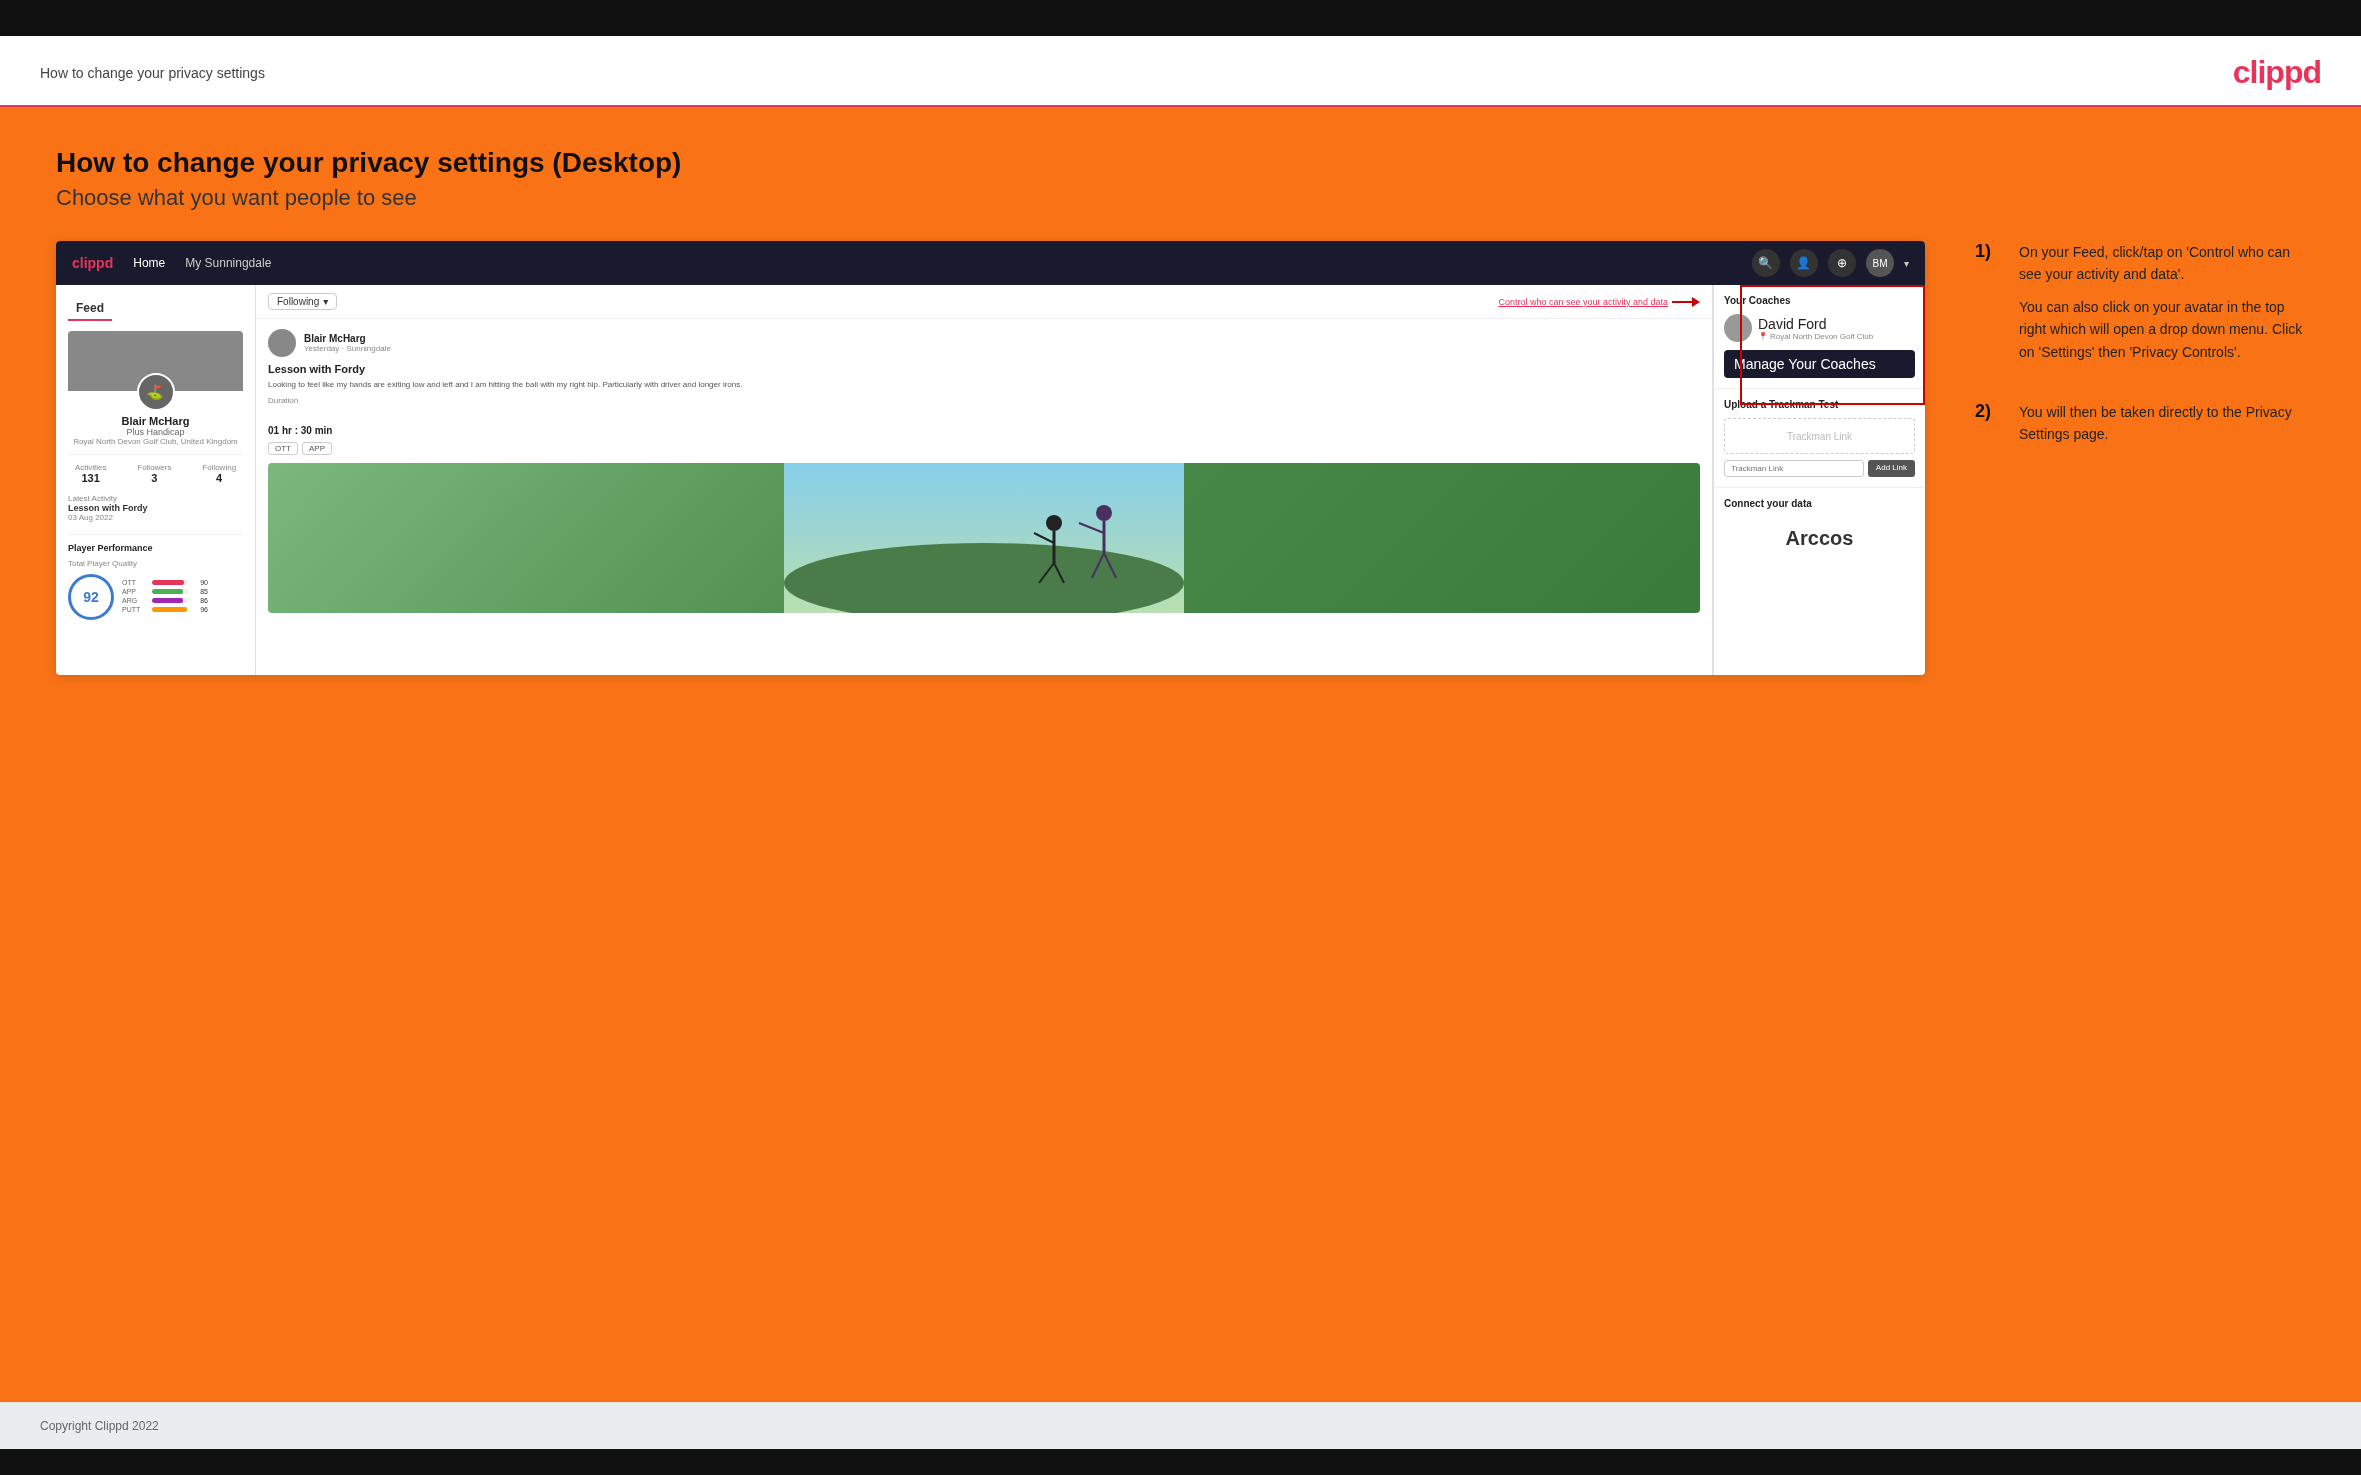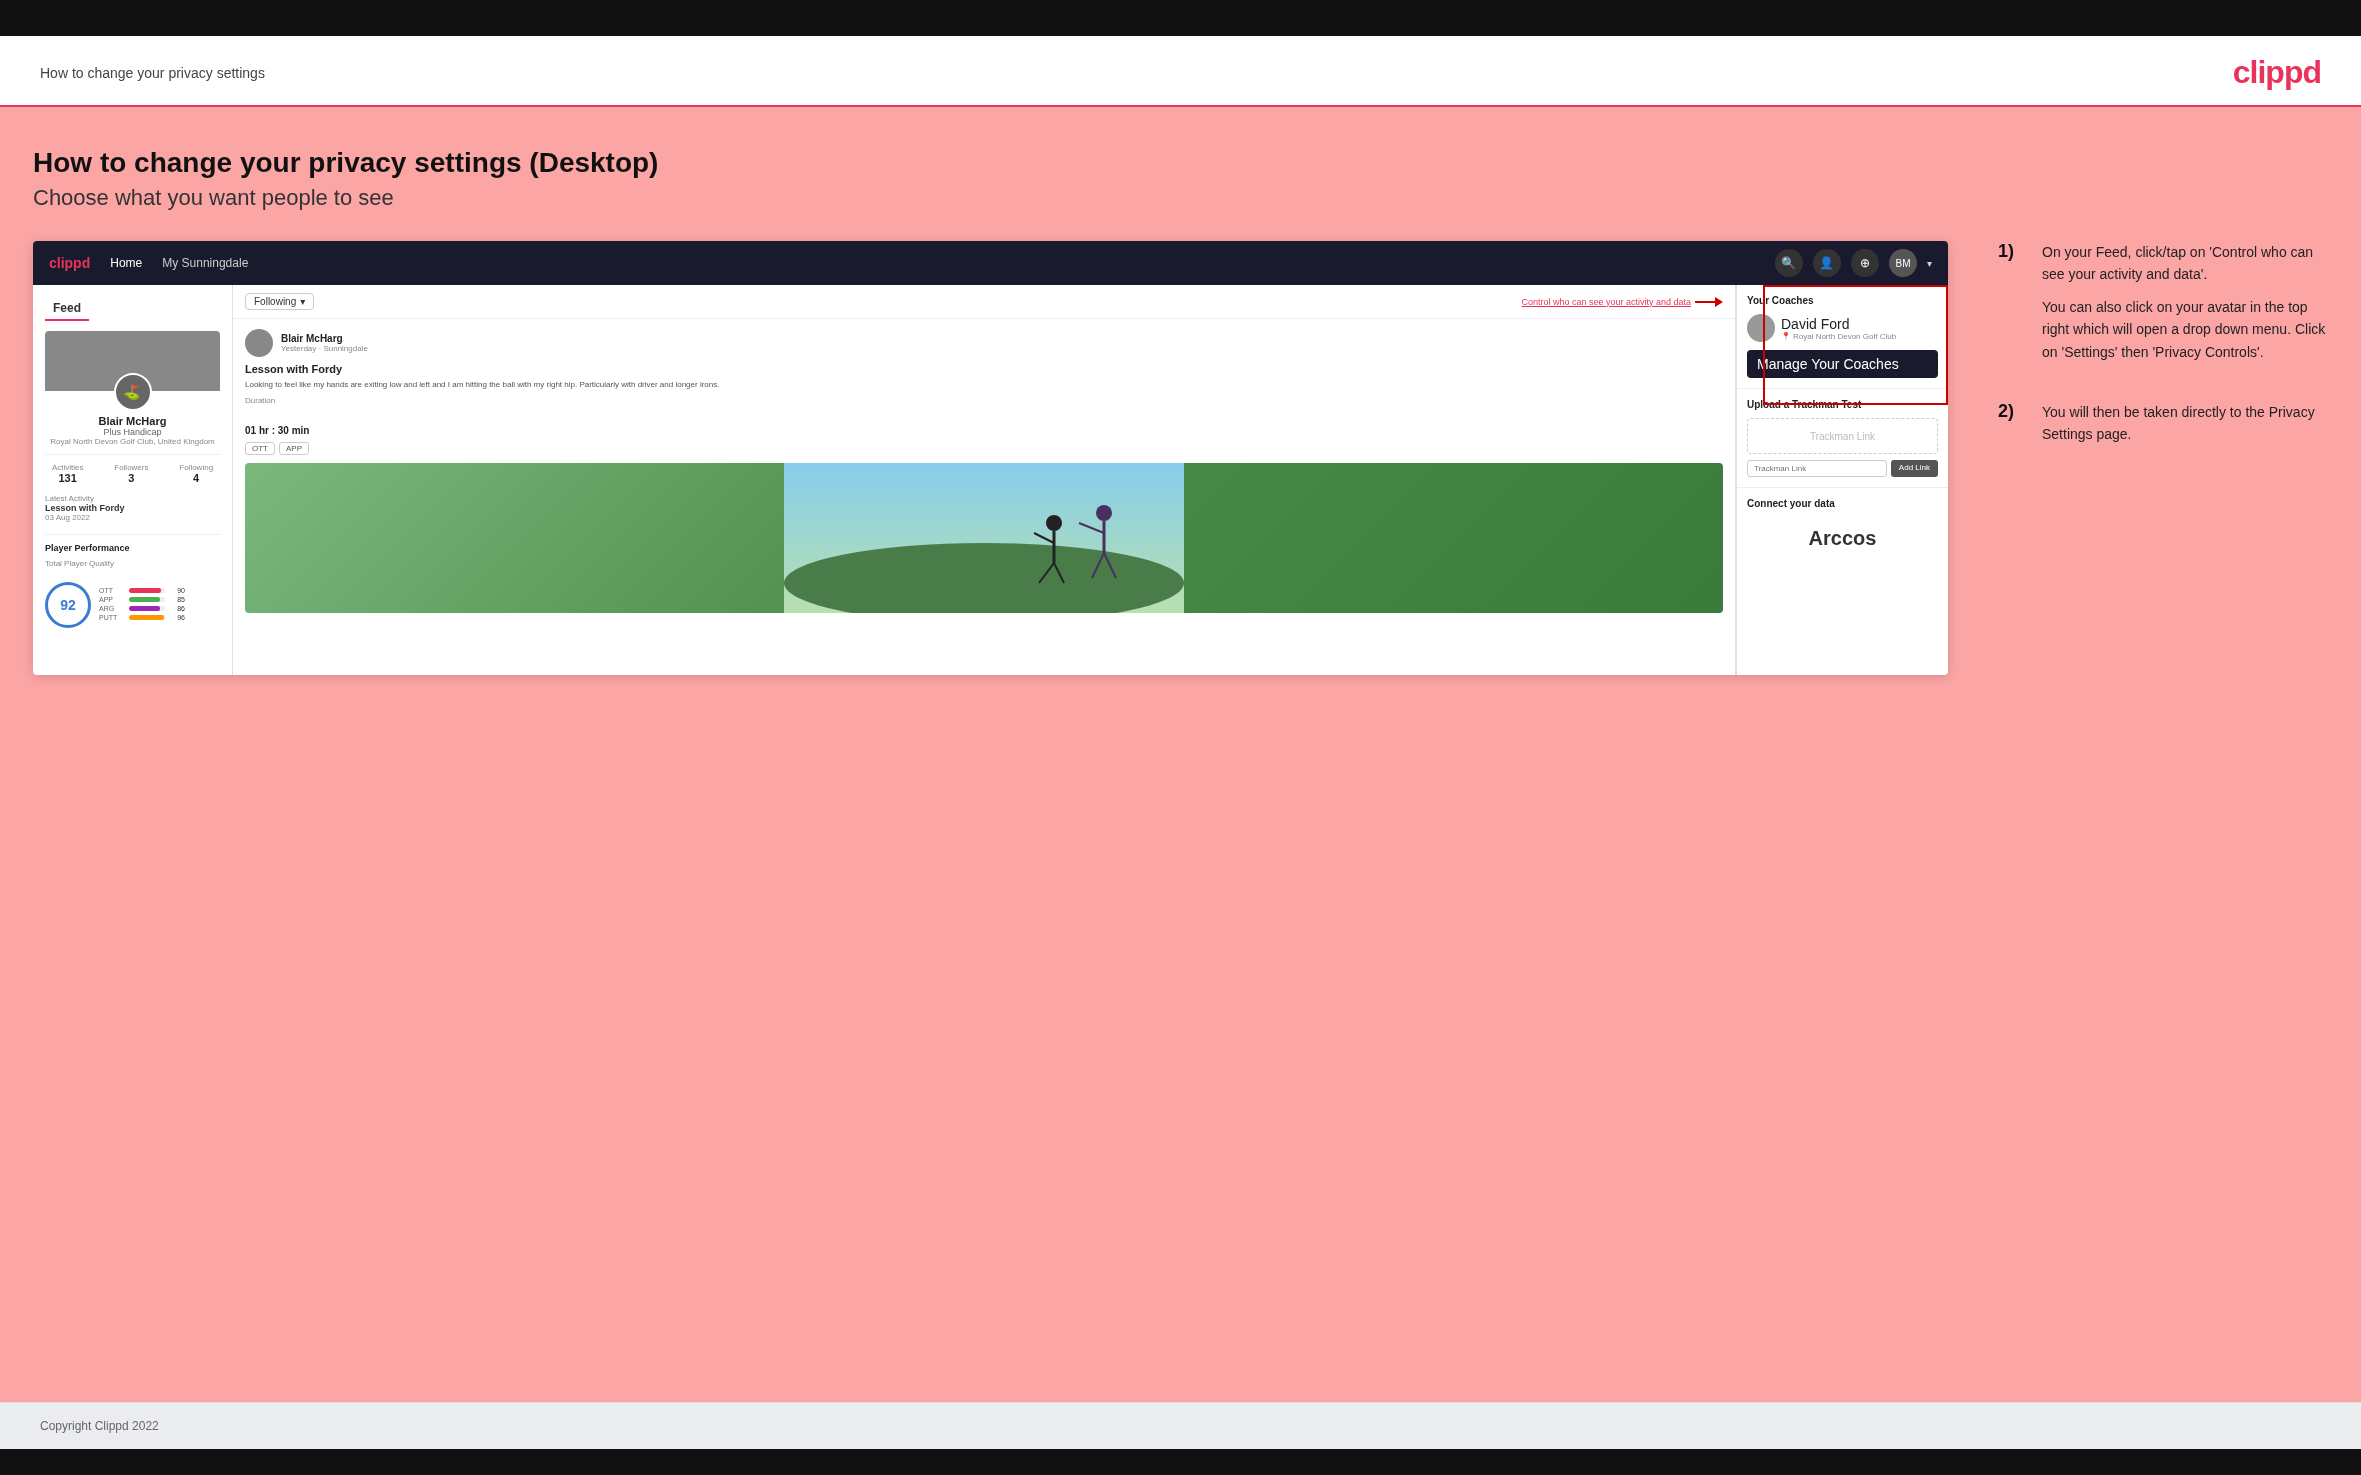--- a/index.html
+++ b/index.html
@@ -27,22 +27,22 @@
       color: #444;
     }
     .logo {
       font-size: 32px;
       font-weight: 800;
       color: #e8335a;
       letter-spacing: -1px;
     }
     
     .main-content {
-      background: #fca5a5;
-      padding: 40px 33px 50px;
+      background: #f97316;
+      padding: 40px 56px 50px;
       min-height: calc(100vh - 180px);
     }
     .tutorial-heading {
       font-size: 28px;
       font-weight: 700;
       color: #111;
       margin-bottom: 6px;
     }
     .tutorial-subheading {
       font-size: 22px;
@@ -208,21 +208,21 @@
       padding-top: 8px;
     }
     .pp-title {
       font-size: 9px;
       font-weight: 700;
       margin-bottom: 6px;
     }
     .pp-quality {
       font-size: 8px;
       color: #888;
-      margin-bottom: 14px;
+      margin-bottom: 6px;
     }
     .pp-body {
       display: flex;
       gap: 8px;
       align-items: center;
     }
     .quality-circle {
       width: 46px;
       height: 46px;
       border-radius: 50%;

